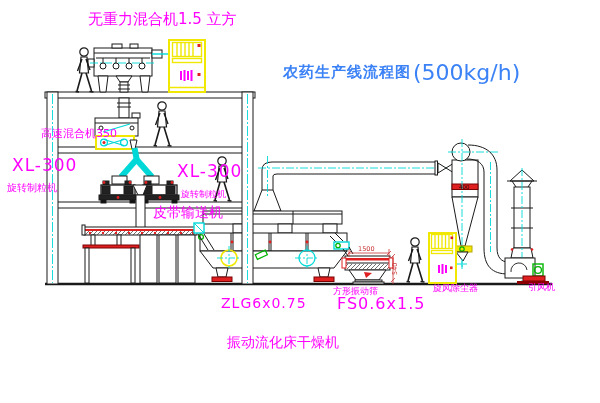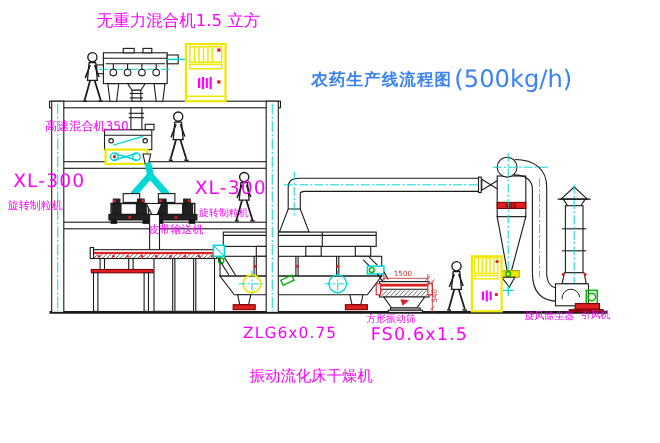--- a/index.html
+++ b/index.html
@@ -347,32 +347,32 @@
   <text x="459" y="189" font-size="5.5" fill="#111">400</text>
 </svg>
 
   <div class="lbl" style="left:88px;top:12px;font-size:15px;">无重力混合机1.5 立方</div>
 
   <div id="title-block">
     <span id="title-cn">农药生产线流程图</span>
     <span id="title-cap">(500kg/h)</span>
   </div>
 
-  <div class="lbl" style="left:41px;top:109px;font-size:11px;">高速混合机350</div>
+  <div class="lbl" style="left:41px;top:128px;font-size:11px;">高速混合机350</div>
 
   <div class="lbl lbl-model" style="left:12px;top:157px;font-size:17px;">XL-300</div>
   <div class="lbl" style="left:7px;top:183px;font-size:10px;">旋转制粒机</div>
 
   <div class="lbl lbl-model" style="left:177px;top:163px;font-size:17px;">XL-300</div>
   <div class="lbl" style="left:181px;top:190px;font-size:9px;">旋转制粒机</div>
 
-  <div class="lbl" style="left:135px;top:205px;font-size:10px;">皮带输送机</div>
+  <div class="lbl" style="left:153px;top:205px;font-size:14px;">皮带输送机</div>
 
   <div class="lbl" style="left:227px;top:302px;font-size:14px;margin-top:33px;">振动流化床干燥机</div>
   <div class="lbl lbl-model" style="left:221px;top:296px;font-size:14px;">ZLG6x0.75</div>
 
   <div class="lbl" style="left:333px;top:287px;font-size:9px;">方形振动筛</div>
   <div class="lbl lbl-model" style="left:337px;top:296px;font-size:16px;">FS0.6x1.5</div>
 
-  <div class="lbl" style="left:433px;top:284px;font-size:9px;margin-left:44px;">旋风除尘器</div>
+  <div class="lbl" style="left:433px;top:284px;font-size:9px;">旋风除尘器</div>
   <div class="lbl" style="left:504px;top:283px;font-size:9px;margin-left:24px;">引风机</div>
 
 </div>
 
 </body></html>

